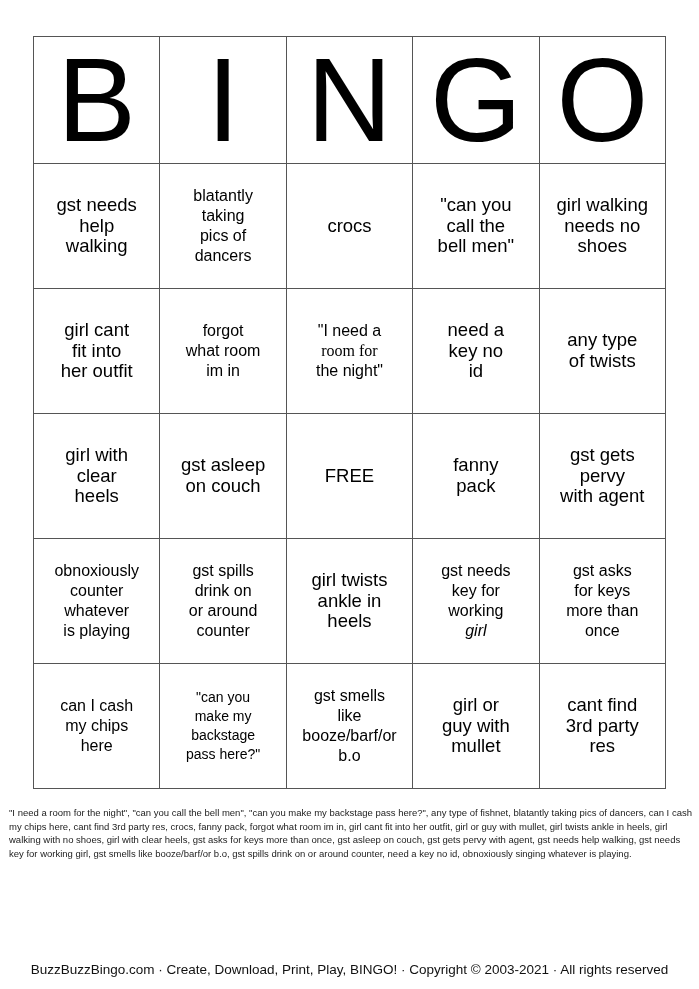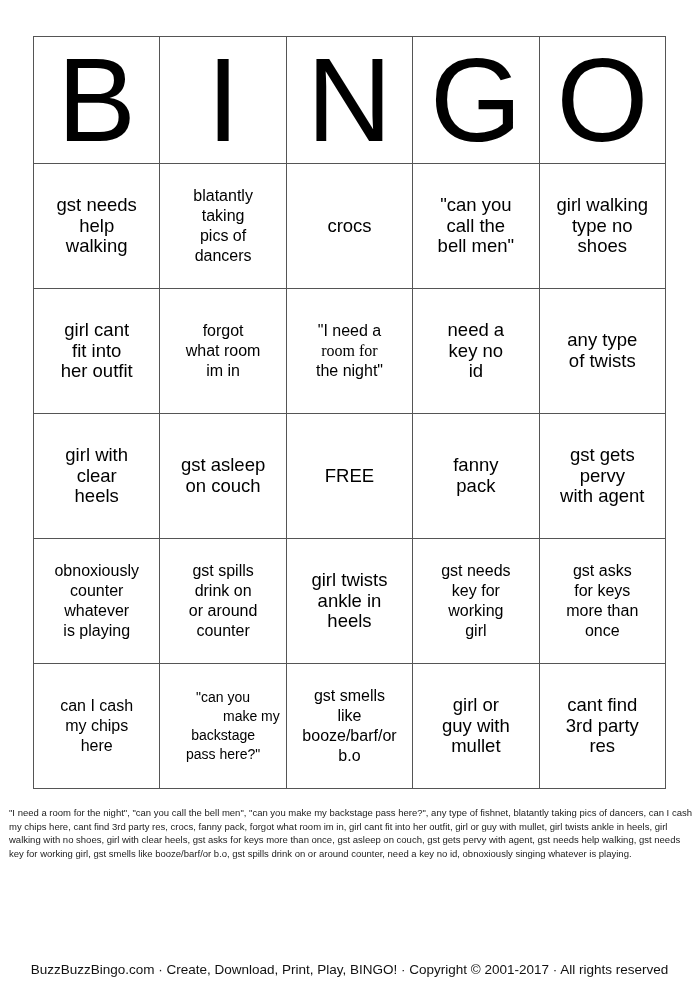--- a/index.html
+++ b/index.html
@@ -102,21 +102,21 @@
         <td>
           <span class="cell-text fs-l">
             <span style="display: block;">"can you</span>
             <span style="display: block;">call the</span>
             <span style="display: block;">bell men"</span>
           </span>
         </td>
         <td>
           <span class="cell-text fs-l">
             <span style="display: block;">girl walking</span>
-            <span style="display: block;">type no</span>
+            <span style="display: block;">needs no</span>
             <span style="display: block;">shoes</span>
           </span>
         </td>
       </tr>
       <tr>
         <td>
           <span class="cell-text fs-l">
             <span style="display: block;">girl cant</span>
             <span style="display: block;">fit into</span>
             <span style="display: block;">her outfit</span>
@@ -205,21 +205,21 @@
             <span style="display: block;">girl twists</span>
             <span style="display: block;">ankle in</span>
             <span style="display: block;">heels</span>
           </span>
         </td>
         <td>
           <span class="cell-text fs-m">
             <span style="display: block;">gst needs</span>
             <span style="display: block;">key for</span>
             <span style="display: block;">working</span>
-            <span style="display: block;">girl</span>
+            <span style="display: block; font-style: italic;">girl</span>
           </span>
         </td>
         <td>
           <span class="cell-text fs-m">
             <span style="display: block;">gst asks</span>
             <span style="display: block;">for keys</span>
             <span style="display: block;">more than</span>
             <span style="display: block;">once</span>
           </span>
         </td>
@@ -228,21 +228,21 @@
         <td>
           <span class="cell-text fs-m">
             <span style="display: block;">can I cash</span>
             <span style="display: block;">my chips</span>
             <span style="display: block;">here</span>
           </span>
         </td>
         <td>
           <span class="cell-text fs-s">
             <span style="display: block;">"can you</span>
-            <span style="display: block; text-align: right;">make my</span>
+            <span style="display: block;">make my</span>
             <span style="display: block;">backstage</span>
             <span style="display: block;">pass here?"</span>
           </span>
         </td>
         <td>
           <span class="cell-text fs-m">
             <span style="display: block;">gst smells</span>
             <span style="display: block;">like</span>
             <span style="display: block;">booze/barf/or</span>
             <span style="display: block;">b.o</span>
@@ -263,13 +263,13 @@
           </span>
         </td>
       </tr>
     </tbody>
 </table>
 
 <div class="desc">
   <p>"I need a room for the night", "can you call the bell men", "can you make my backstage pass here?", any type of fishnet, blatantly taking pics of dancers, can I cash my chips here, cant find 3rd party res, crocs, fanny pack, forgot what room im in, girl cant fit into her outfit, girl or guy with mullet, girl twists ankle in heels, girl walking with no shoes, girl with clear heels, gst asks for keys more than once, gst asleep on couch, gst gets pervy with agent, gst needs help walking, gst needs key for working girl, gst smells like booze/barf/or b.o, gst spills drink on or around counter, need a key no id, obnoxiously singing whatever is playing.</p>
 </div>
 
-<div class="footer">BuzzBuzzBingo.com · Create, Download, Print, Play, BINGO! · Copyright © 2001-2017 · All rights reserved</div>
+<div class="footer">BuzzBuzzBingo.com · Create, Download, Print, Play, BINGO! · Copyright © 2003-2021 · All rights reserved</div>
 
 </body></html>

